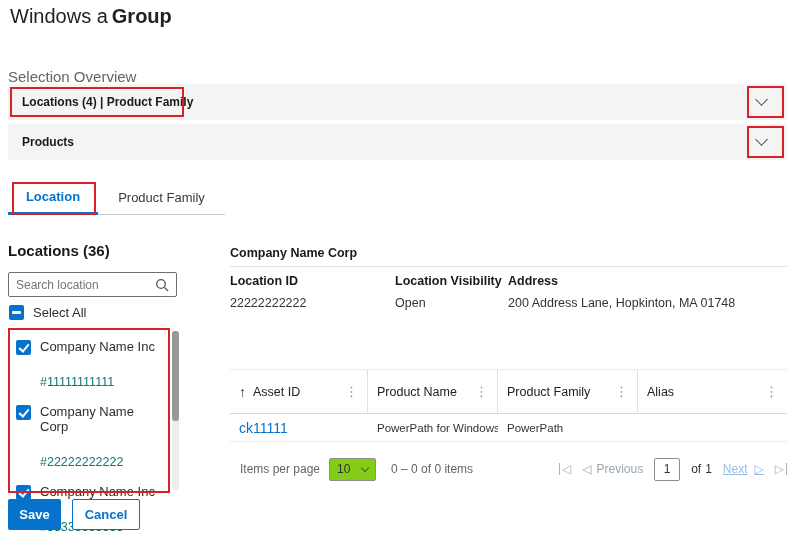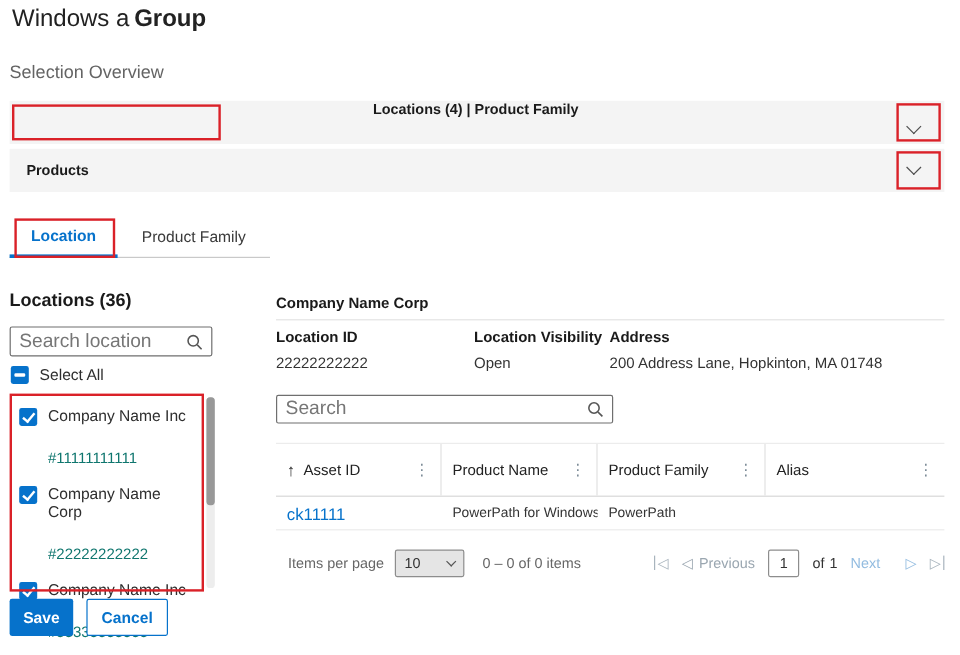--- a/index.html
+++ b/index.html
@@ -5,47 +5,47 @@
   * { margin:0; padding:0; box-sizing:border-box; }
   html,body { background:#fff; }
   body { font-family:"Liberation Sans", sans-serif; }
   .screen { position:relative; width:800px; height:546px; background:#fff; overflow:hidden; }
 
   
   .page-title { position:absolute; left:10px; top:5px; font-size:20px; color:#222; }
   .t-reg { font-weight:400; margin-right:4px; }
   .t-bold { font-weight:700; }
 
-  .section-heading { position:absolute; left:8px; top:52px; font-size:15px; color:#646464; }
+  .section-heading { position:absolute; left:8px; top:68px; font-size:15px; color:#646464; }
 
   
   .accordion { position:absolute; left:8px; width:779px; height:36px; background:#f4f4f4;
                display:flex; align-items:center; padding:0 16px 0 14px; cursor:pointer; }
-  .acc1 { top:84px;flex-direction:column; } .acc2 { top:124px; }
+  .acc1 { top:84px; } .acc2 { top:124px; }
   .acc-label { font-size:12px; font-weight:700; color:#1a1a1a; }
   .chev-wrap { margin-left:auto; display:flex; align-items:center; justify-content:center; width:20px; height:20px; }
   .chev { width:9px; height:9px; border-right:1.5px solid #4d4d4d; border-bottom:1.5px solid #4d4d4d;
           transform:rotate(45deg); margin-top:-5px; }
 
   
   .anno { position:absolute; border:2px solid #da2128; pointer-events:none; z-index:6; background:transparent; }
 
   
   .tabs { position:absolute; left:8px; top:181px; width:217px; height:34px; display:flex; border-bottom:1px solid #c9c9c9; }
   .tab { display:flex; align-items:center; justify-content:center; font-size:13px; cursor:pointer; }
   .tab.active { color:#0672cb; font-weight:700; width:90px; border-bottom:3px solid #0672cb; margin-bottom:-1px;justify-content:center; }
   .tab.inactive { color:#3a3a3a; flex:1; }
 
   
   .loc-heading { position:absolute; left:8px; top:242px; font-size:15px; font-weight:700; color:#1a1a1a; }
   .search-box { position:absolute; display:flex; align-items:center; border:1px solid #6f6f6f; border-radius:2px;
                 background:#fff; padding:0 7px; }
   .search-loc { left:8px; top:272px; width:169px; height:25px; }
   .search-main { left:230px; top:329px; width:281px; height:24px; }
-  .search-input { border:none; outline:none; flex:1; font-size:16px; color:#333; min-width:0; font-family:inherit; background:transparent; }
+  .search-input { border:none; outline:none; flex:1; font-size:12px; color:#333; min-width:0; font-family:inherit; background:transparent; }
   .search-input::placeholder { color:#767676; }
   .mag { flex:none; }
 
   .select-all { position:absolute; left:9px; top:305px; display:flex; align-items:center; gap:9px; cursor:pointer; }
   .sa-label { font-size:13px; color:#2e2e2e; }
 
   .cb { width:15px; height:15px; background:#0672cb; border-radius:2px; position:relative; flex:none; display:inline-block; cursor:pointer; }
   .cb.indet::after { content:""; position:absolute; left:3px; top:6px; width:9px; height:2.5px; background:#fff; border-radius:1px; }
   .cb.checked::after { content:""; position:absolute; left:5px; top:2px; width:4px; height:8px;
                        border:solid #fff; border-width:0 2px 2px 0; transform:rotate(40deg); }
@@ -76,31 +76,31 @@
   .sort { font-size:14px; color:#333; cursor:pointer; }
   .kebab { margin-left:auto; color:#7d8c98; font-size:13px; cursor:pointer; }
   .trow { display:flex; height:28px; align-items:center; border-bottom:1px solid #ececec; }
   .td { padding:0 9px; font-size:11.5px; color:#333; overflow:hidden; white-space:nowrap; }
   .asset-link { color:#0672cb; text-decoration:none; font-size:14px; cursor:pointer; }
 
   
   .pagination { position:absolute; left:230px; top:454px; width:557px; height:30px; display:flex; align-items:center;
                 font-size:12px; color:#666; }
   .pg-label { margin-left:10px; }
-  .pg-select { margin-left:9px; width:58px; height:23px; border:1px solid #8d8d8d; border-radius:2px; background:#e5e5e5;
+  .pg-select { margin-left:9px; width:47px; height:23px; border:1px solid #8d8d8d; border-radius:2px; background:#84cc16;
                display:flex; align-items:center; justify-content:space-between; padding:0 7px; color:#333; cursor:pointer; }
   .chev-sm { width:6px; height:6px; border-right:1.3px solid #555; border-bottom:1.3px solid #555;
              transform:rotate(45deg); margin-top:-3px; }
   .pg-range { margin-left:15px; }
   .pg-right { margin-left:auto; display:flex; align-items:center; gap:11px; }
   .pg-icon { font-size:12px; color:#a8b4bd; cursor:pointer; line-height:1; }
   .pg-icon.first { border-left:1.5px solid #a8b4bd; padding-left:2px; }
   .pg-icon.last { border-right:1.5px solid #a8b4bd; padding-right:2px; }
   .pg-prev { color:#9aa6b0; display:flex; align-items:center; gap:5px; cursor:pointer; }
-  .pg-next { color:#93bce0; display:flex; align-items:flex-end; gap:21px; cursor:pointer; }
+  .pg-next { color:#93bce0; display:flex; align-items:flex-end; gap:7px; cursor:pointer;text-decoration:underline; }
   .pg-page { width:26px; height:23px; border:1px solid #8d8d8d; border-radius:2px; text-align:center;
              font-size:12px; color:#333; font-family:inherit; }
   .pg-of { color:#333; display:flex; gap:4px; }
 
   
   .btn { position:absolute; top:499px; height:31px; border-radius:2px; font-size:13px; font-weight:700;
          display:flex; align-items:center; justify-content:center; cursor:pointer; font-family:inherit; }
   .btn-save { left:8px; width:53px; background:#0672cb; color:#fff; border:none; }
   .btn-cancel { left:72px; width:68px; background:#fff; color:#0672cb; border:1px solid #0672cb; }
 </style>
@@ -189,27 +189,20 @@
   </div>
   <div class="field f2">
     <div class="f-label">Location Visibility</div>
     <div class="f-value">Open</div>
   </div>
   <div class="field f3">
     <div class="f-label">Address</div>
     <div class="f-value">200 Address Lane, Hopkinton, MA 01748</div>
   </div>
 
-  <div class="search-box search-main">
-    <input class="search-input" placeholder="Search" style="">
-    <svg class="mag" width="14" height="14" viewBox="0 0 14 14">
-      <circle cx="6" cy="6" r="4.3" fill="none" stroke="#555" stroke-width="1.3"></circle>
-      <line x1="9.4" y1="9.4" x2="13" y2="13" stroke="#555" stroke-width="1.3"></line>
-    </svg>
-  </div>
 
   <div class="table">
     <div class="thead">
       <div class="th c1">
         <span class="sort">↑</span>
         <span class="th-label">Asset ID</span>
         <span class="kebab">⋮</span>
       </div>
       <div class="th c2">
         <span class="th-label">Product Name</span>

